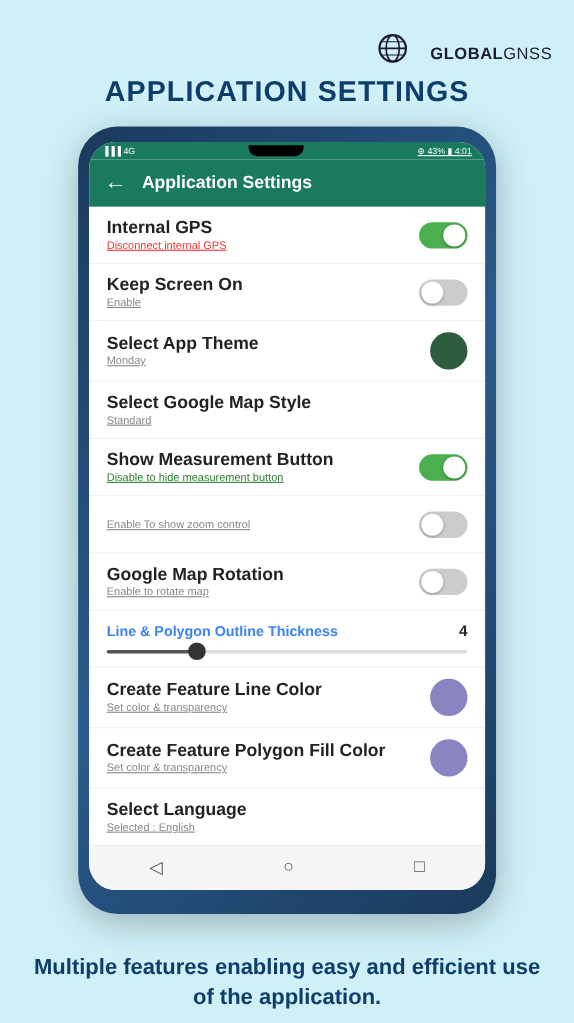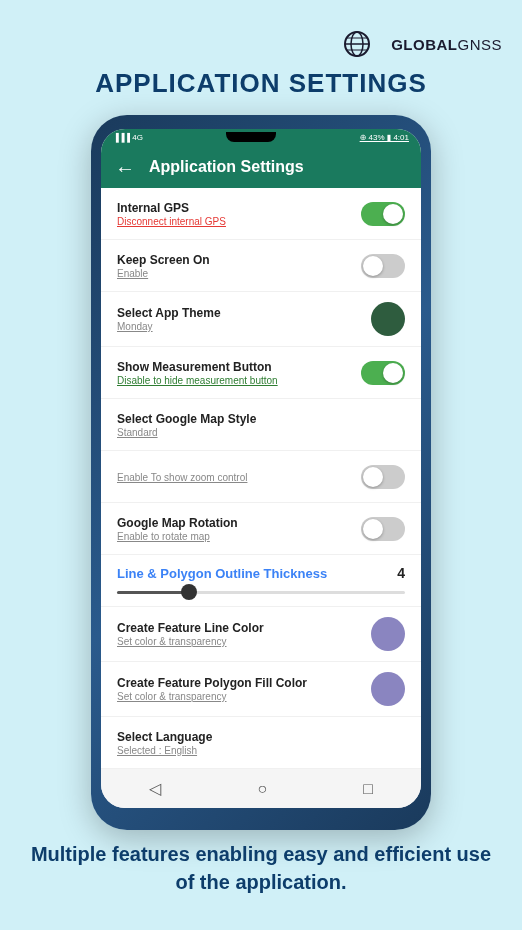--- a/index.html
+++ b/index.html
@@ -17,21 +17,21 @@
     
     .top-header {
       width: 100%;
       display: flex;
       justify-content: flex-end;
       align-items: center;
       padding: 10px 20px 4px 20px;
     }
     .logo-area {
       display: flex;
-      align-items: center;
+      align-items: flex-end;
       gap: 20px;
     }
     .logo-icon {
       width: 28px;
       height: 28px;
     }
     .logo-text {
       font-size: 15px;
       font-weight: bold;
       color: #1a1a2e;
@@ -46,21 +46,21 @@
       font-size: 26px;
       font-weight: 900;
       color: #0d3d6b;
       text-align: center;
       letter-spacing: 1px;
       margin: 6px 0 16px 0;
     }
 
     
     .phone-frame {
-      width: 340px;
+      width: 380px;
       background: linear-gradient(135deg, #1a3a5c, #2a5a8c, #1a3a5c);
       border-radius: 36px;
       padding: 14px 10px 22px 10px;
       box-shadow: 0 8px 32px rgba(0,0,0,0.25);
     }
 
     .phone-screen {
       background: #ffffff;
       border-radius: 24px;
       overflow: hidden;
@@ -108,21 +108,21 @@
       display: flex;
       justify-content: space-between;
       align-items: center;
       padding: 10px 16px;
       border-bottom: 1px solid #f0f0f0;
       min-height: 52px;
     }
 
     .setting-info { flex: 1; }
     .setting-title {
-      font-size: 12px;
+      font-size: 16px;
       font-weight: 600;
       color: #222;
     }
     .setting-subtitle {
       font-size: 10px;
       color: #888;
       margin-top: 1px;
       text-decoration: underline;
     }
     .setting-subtitle.red { color: #e53935; }
@@ -227,21 +227,21 @@
       font-size: 16px;
       color: #555;
     }
 
     
     .footer-text {
       font-size: 20px;
       font-weight: 700;
       color: #0d3d6b;
       text-align: center;
-      margin-top: 10px;
+      margin-top: 34px;
       padding: 0 28px;
       line-height: 1.4;
     }
   </style>
 </head>
 <body>
 
 <div class="top-header">
   <div class="logo-area">
     <svg class="logo-icon" viewBox="0 0 28 28" fill="none">
@@ -302,32 +302,32 @@
       <div class="setting-item">
         <div class="setting-info">
           <div class="setting-title">Select App Theme</div>
           <div class="setting-subtitle">Monday</div>
         </div>
         <div class="dark-circle"></div>
       </div>
 
       <div class="setting-item">
         <div class="setting-info">
+          <div class="setting-title">Select Google Map Style</div>
+          <div class="setting-subtitle">Standard</div>
+        </div>
+      </div>
+
+      <div class="setting-item">
+        <div class="setting-info">
           <div class="setting-title">Show Measurement Button</div>
           <div class="setting-subtitle green">Disable to hide measurement button</div>
         </div>
         <div class="toggle on">
           <div class="toggle-knob"></div>
-        </div>
-      </div>
-
-      <div class="setting-item">
-        <div class="setting-info">
-          <div class="setting-title">Select Google Map Style</div>
-          <div class="setting-subtitle">Standard</div>
         </div>
       </div>
 
       <div class="setting-item">
         <div class="setting-info">
           <div class="setting-subtitle">Enable To show zoom control</div>
         </div>
         <div class="toggle off">
           <div class="toggle-knob"></div>
         </div>

